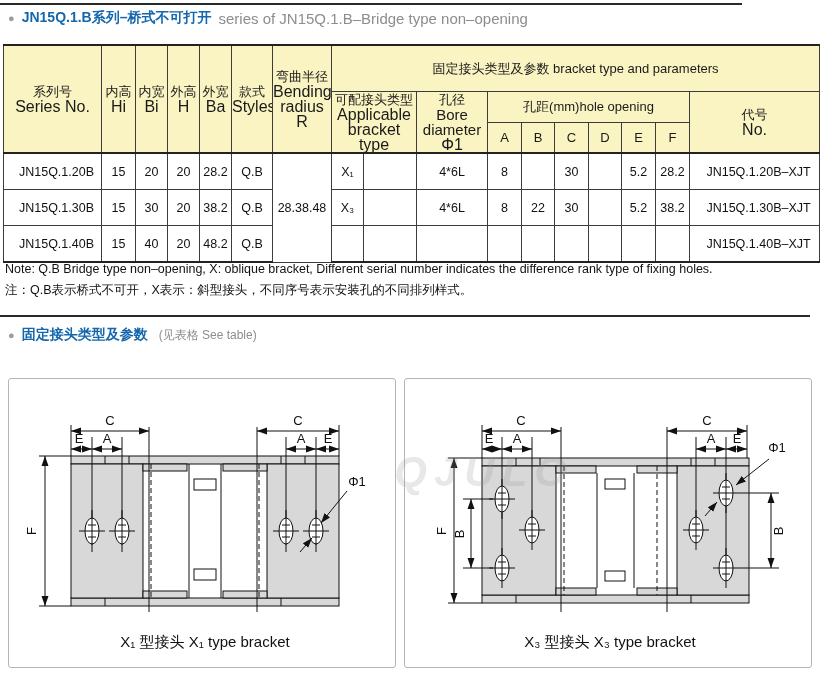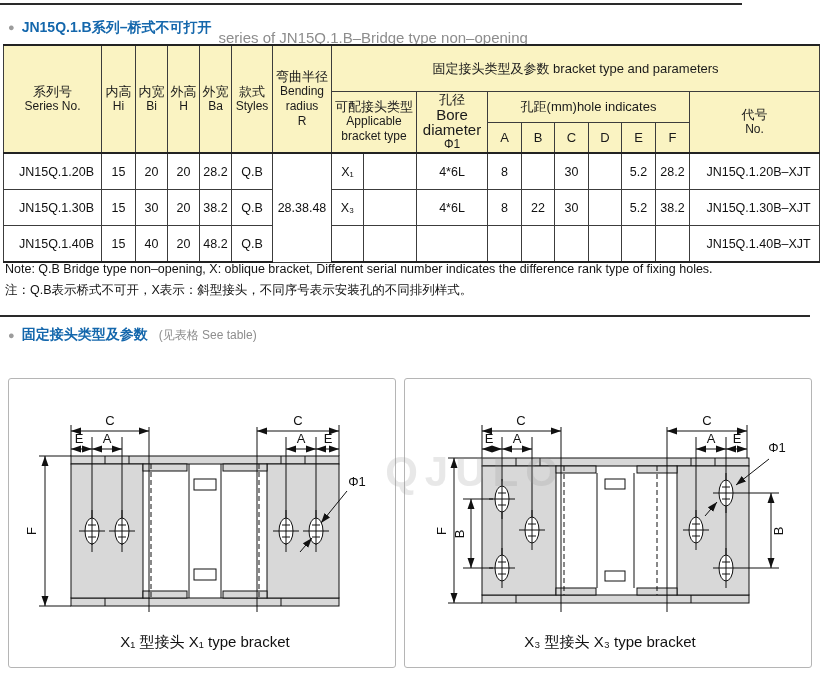--- a/index.html
+++ b/index.html
@@ -2,46 +2,46 @@
 <html><head>
 <meta charset="utf-8">
 <style>
   html,body{margin:0;padding:0;background:#fff;}
   .page{position:relative;width:820px;height:680px;background:#fff;overflow:hidden;
         font-family:"Liberation Sans","DejaVu Sans",sans-serif;color:#151515;}
   .rule{position:absolute;height:2px;background:#2a2a2a;}
   .sec-title{position:absolute;left:8px;display:flex;align-items:center;gap:7px;white-space:nowrap;}
   .bullet{color:#9c9c9c;font-size:11px;line-height:11px;}
   .t-zh{color:#1467ac;font-weight:bold;font-size:14px;}
-  .t-en{color:#8d8d8d;font-size:15px;margin-top:20px;}
+  .t-en{color:#8d8d8d;font-size:15px;}
   .hint{color:#8d8d8d;font-size:12px;margin-left:4px;}
   
   .tblwrap{position:absolute;left:3px;top:44px;}
   .spec-table{table-layout:fixed;border-collapse:collapse;width:816px;background:#fff;}
   .spec-table td{border:1px solid #3c3c3c;text-align:center;vertical-align:middle;padding:0;overflow:hidden;}
   .spec-table thead td{background:#faf3c2;font-size:13px;line-height:15px;color:#1a1a1a;}
   .spec-table thead tr:first-child td{border-top:2px solid #222;}
   .spec-table tbody tr:first-child td{border-top:2px solid #222;}
   .spec-table tbody tr:last-child td{border-bottom:2px solid #222;}
   .spec-table tbody td{font-size:12.5px;height:35px;color:#111;text-align:center;}
   .hr1{height:46px}.hr2{height:31px}.hr3{height:31px}
   .zh,.en,.sm{display:block;}
-  .en{font-size:12px;}
+  .en{font-size:16px;}
   .sm{font-size:15px;}
   td.lft{text-align:left;padding-left:8px;}
   
   .notes{position:absolute;left:5px;top:259px;font-size:12.5px;color:#111;line-height:21px;white-space:nowrap;}
   
   .panel{position:absolute;top:378px;height:288px;border:1px solid #b5b5b5;border-radius:3px;background:#fff;}
   .panel svg{display:block;}
   .dimtxt{font-size:13px;fill:#111;}
   .captxt{font-size:15px;fill:#111;}
-  .watermark{position:absolute;left:360px;top:448px;width:230px;text-align:center;
+  .watermark{position:absolute;left:344px;top:448px;width:230px;text-align:right;
              font-size:42px;font-weight:bold;letter-spacing:7px;color:rgba(150,150,150,0.22);
-             pointer-events:none;z-index:5;}
+             pointer-events:none;z-index:5;font-style:italic;}
 </style>
 </head>
 <body>
 
 <div class="page">
 
   <div class="rule" style="left:0;top:3px;width:742px;"></div>
 
   <div class="sec-title" style="top:9px;">
     <span class="bullet">●</span>
@@ -111,21 +111,21 @@
             <span class="zh">可配接头类型</span>
             <span class="en">Applicable</span>
             <span class="en">bracket type</span>
           </td>
           <td rowspan="2">
             <span class="zh">孔径</span>
             <span class="sm">Bore diameter</span>
             <span class="en">Φ1</span>
           </td>
           <td colspan="6">
-            <span>孔距(mm)hole indicates</span>
+            <span>孔距(mm)hole opening</span>
           </td>
           <td rowspan="2">
             <span class="zh">代号</span>
             <span class="en">No.</span>
           </td>
         </tr>
         <tr class="hr3">
           <td>A</td>
           <td>B</td>
           <td>C</td>

